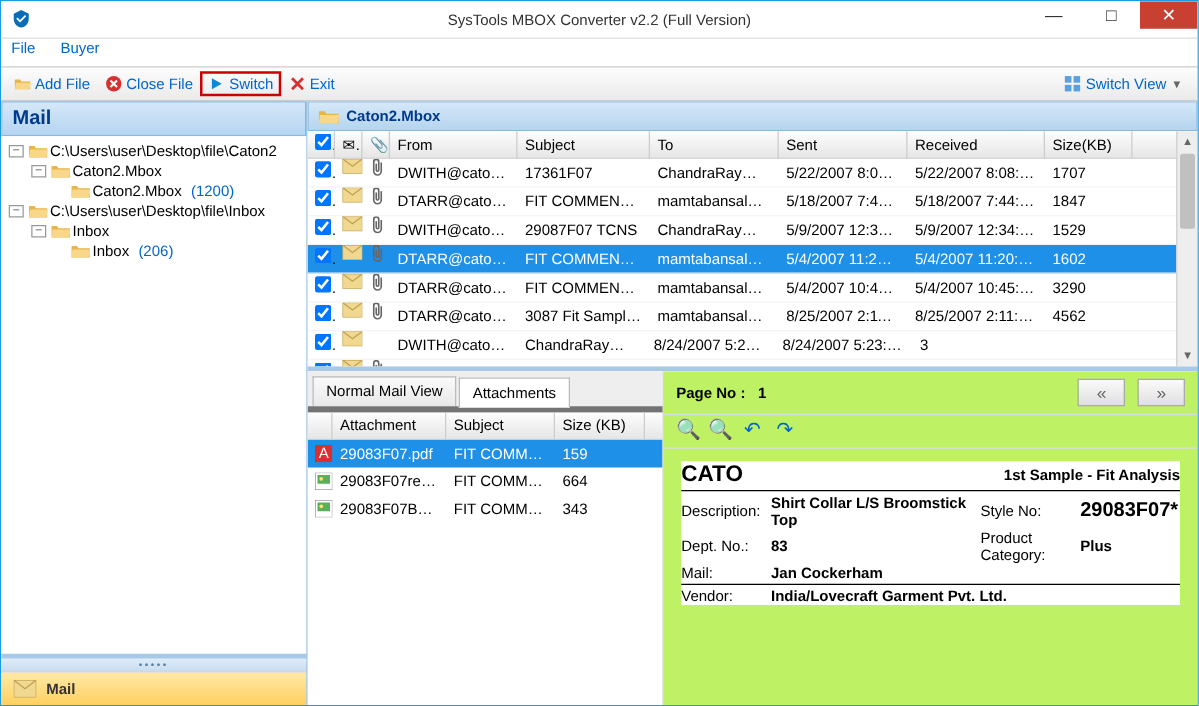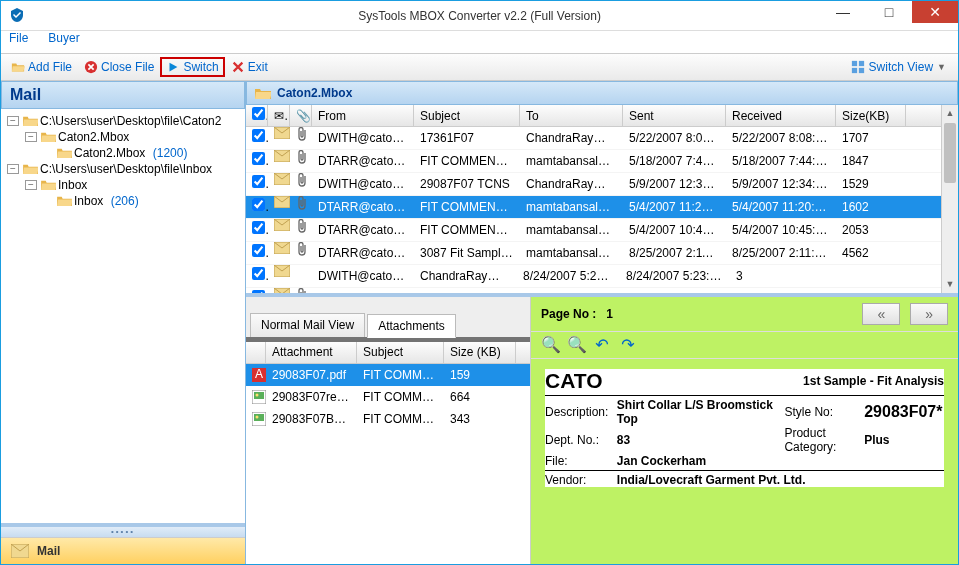--- a/index.html
+++ b/index.html
@@ -47,42 +47,42 @@
 .c-to{width:103px}
 .c-sent{width:103px}
 .c-recv{width:110px}
 .c-size{width:70px}
 .vscroll{width:17px;background:#eee;border-left:1px solid #ccc;position:relative}
 .vscroll .thumb{position:absolute;left:2px;right:2px;top:18px;height:60px;background:#c0c0c0;border-radius:2px}
 .vscroll .arr{position:absolute;left:0;right:0;height:17px;text-align:center;font-size:9px;color:#666;line-height:17px}
 .vscroll .arr.up{top:0}.vscroll .arr.dn{bottom:0}
 .bottom{flex:1;display:flex;border-top:4px solid #a8c8e8;overflow:hidden}
 .b-left{width:285px;border-right:1px solid #ccc;display:flex;flex-direction:column;background:#fff}
-.tabs{display:flex;background:#eee;padding-top:16px;padding-left:4px}
+.tabs{display:flex;background:#eee;padding-top:4px;padding-left:4px}
 .tab{padding:4px 10px;border:1px solid #bbb;border-bottom:none;background:linear-gradient(#fafafa,#e8e8e8);margin-right:2px}
 .tab.active{background:#fff;border-bottom:1px solid #fff;position:relative;top:1px}
 .att-grid{flex:1;border-top:5px solid #737373;overflow:hidden}
 .att-hdr{display:flex;background:linear-gradient(#fdfdfd,#e6e6e6);border-bottom:1px solid #ccc;height:22px}
 .att-hdr>div{padding:3px 6px;border-right:1px solid #ccc;overflow:hidden;white-space:nowrap}
 .arow{display:flex;height:22px;align-items:center}
 .arow>div{padding:0 6px;overflow:hidden;white-space:nowrap;text-overflow:ellipsis}
 .arow.sel{background:#1e90e8;color:#fff}
 .a-ic{width:20px;text-align:center}
 .a-name{width:91px}
 .a-subj{width:87px}
 .a-size{width:72px}
 .b-right{flex:1;display:flex;flex-direction:column;background:#bef264}
 .preview-bar{display:flex;align-items:center;padding:6px 10px;gap:10px;border-bottom:1px solid #ddd}
 .preview-bar .lbl{font-weight:bold}
 .pbtn{border:1px solid #aaa;background:linear-gradient(#fafafa,#e0e0e0);padding:2px 14px;font-size:14px;color:#666}
 .preview-tools{display:flex;gap:8px;padding:4px 10px;border-bottom:1px solid #ddd}
 .ptool{width:18px;height:18px;color:#0066cc;font-size:16px;text-align:center;line-height:18px}
 .preview-body{flex:1;padding:10px 14px;overflow:hidden}
 .doc{border:0;background:#fff;font-family:'Times New Roman',serif}
-.doc .brand{font-weight:bold;font-size:21px}
+.doc .brand{font-weight:bold;font-size:18px}
 .doc .title2{font-weight:bold;font-size:12px}
 .doc table{width:100%;font-size:9px;border-collapse:collapse}
 .doc .hr{border-top:1px solid #000;margin:2px 0}
 svg{display:block}
 </style>
 </head>
 <body>
 
 <div class="titlebar">
   <svg class="icon" viewBox="0 0 16 16">
@@ -322,21 +322,21 @@
               <div class="c-att">
                 <svg width="12" height="14" viewBox="0 0 12 14">
                   <path d="M9 3v7a3 3 0 01-6 0V2.5a2 2 0 014 0V9a1 1 0 01-2 0V4" fill="none" stroke="#666" stroke-width="1.3"></path>
                 </svg>
               </div>
               <div class="c-from">DTARR@catocor...</div>
               <div class="c-subj">FIT COMMENTS 2...</div>
               <div class="c-to">mamtabansal@lif...</div>
               <div class="c-sent">5/4/2007 10:45:1...</div>
               <div class="c-recv">5/4/2007 10:45:17...</div>
-              <div class="c-size">2053</div>
+              <div class="c-size">3290</div>
             </div>
             <div class="grow">
               <div class="c-chk"><input type="checkbox" checked="" style=""></div>
               <div class="c-env">
                 <svg width="16" height="12" viewBox="0 0 16 12">
                   <rect width="16" height="12" fill="#f0d890" stroke="#c0a050"></rect>
                   <path d="M0 0l8 6 8-6" fill="none" stroke="#c0a050"></path>
                 </svg>
               </div>
               <div class="c-att">
@@ -481,21 +481,21 @@
                 <td width="20%"><span>Style No:</span></td>
                 <td><b style="font-size:16px">29083F07*</b></td>
               </tr>
               <tr>
                 <td><span>Dept. No.:</span></td>
                 <td><b>83</b></td>
                 <td><span>Product Category:</span></td>
                 <td><b style="font-size:12px">Plus</b></td>
               </tr>
               <tr>
-                <td><span>File:</span></td>
+                <td><span>Mail:</span></td>
                 <td><b>Jan Cockerham</b></td>
                 <td></td>
                     <td></td>
               </tr>
             </tbody>
               </table>
             <div class="hr"></div>
             <table>
                 <tbody>
                   <tr>

